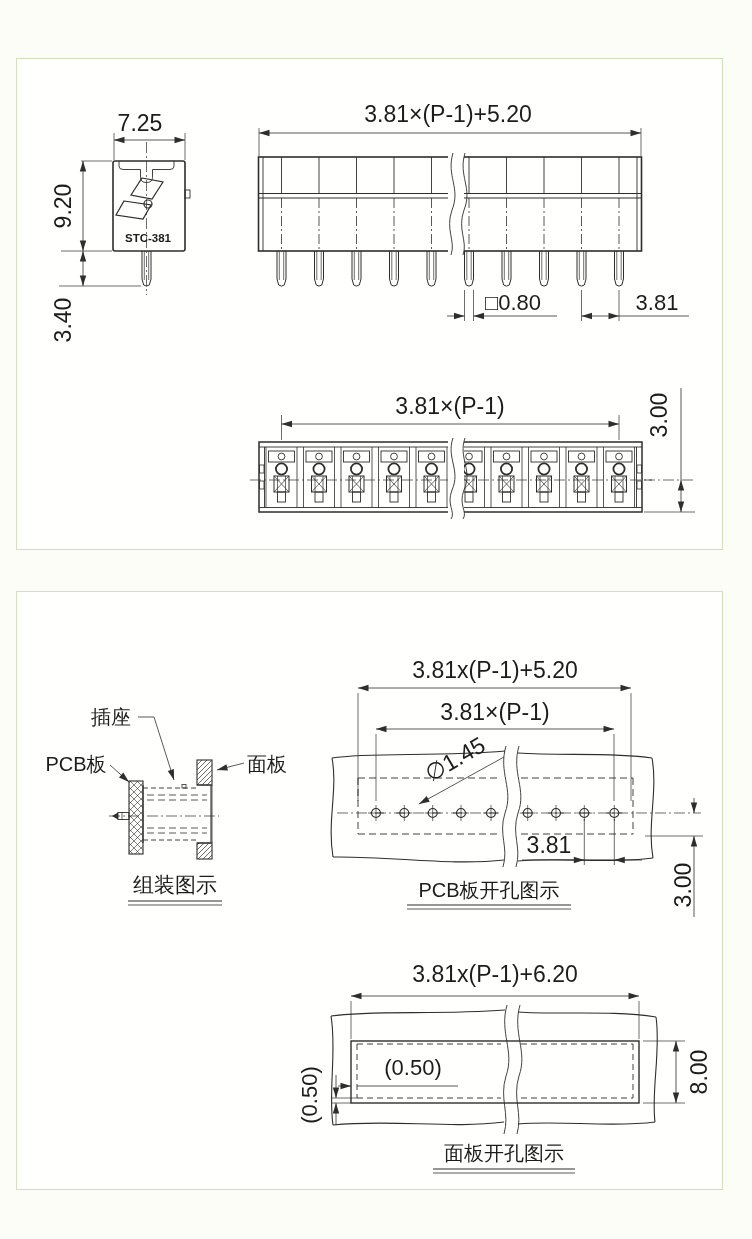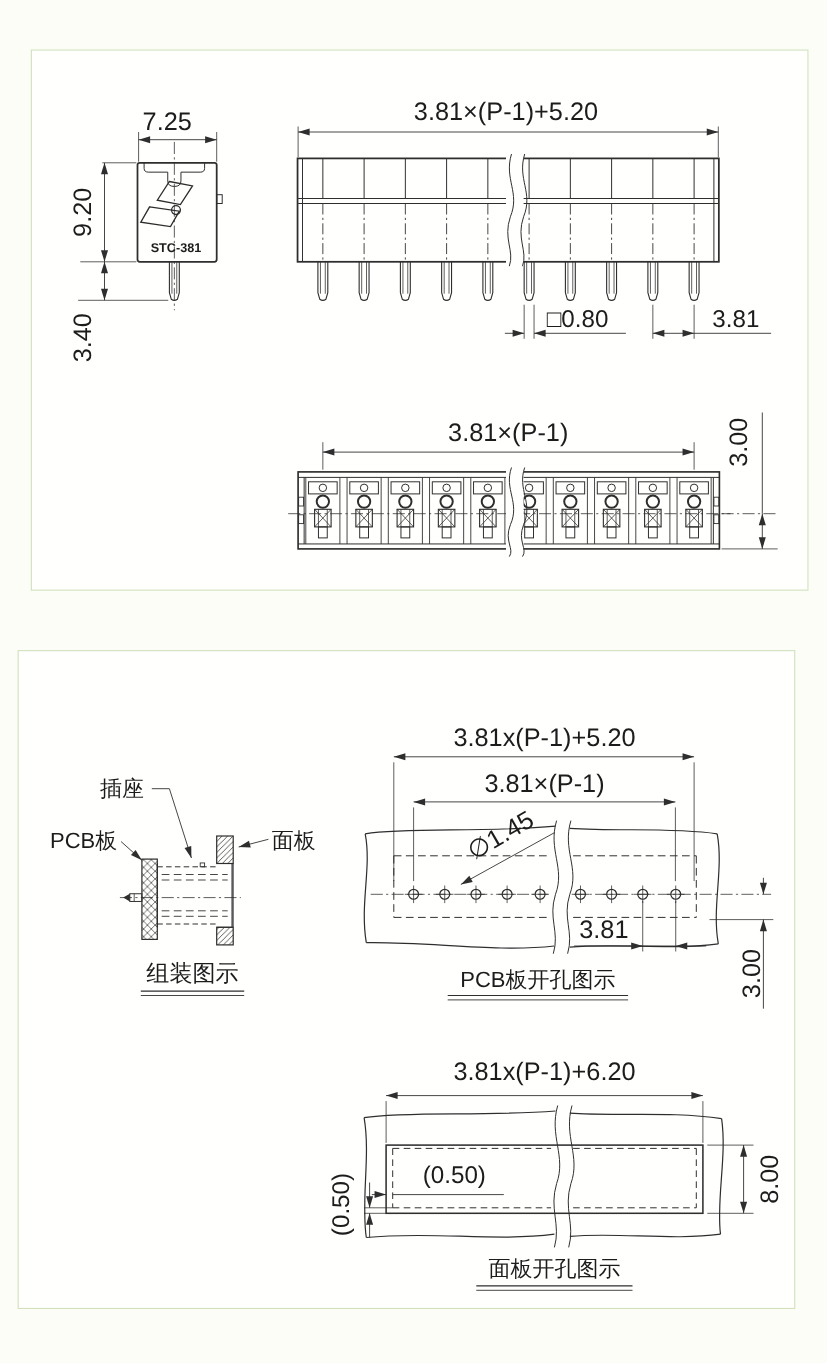--- a/index.html
+++ b/index.html
@@ -5,21 +5,21 @@
   html,body{margin:0;padding:0;}
   body{
     width:752px;height:1239px;position:relative;
     background:#fdfdf8;
     font-family:"Liberation Sans",sans-serif;
   }
   .panel{
     position:absolute;left:16px;width:705px;
     background:#fffffe;border:1px solid #d0e1bc;
   }
-  #panel-top{top:45px;height:490px;margin-left:12px;}
+  #panel-top{top:58px;height:490px;}
   #panel-bottom{top:591px;height:597px;}
   svg{display:block;}
   svg text{fill:#1c1c1c;}
   .ln{stroke:#2e2e2e;fill:none;}
 </style>
 </head>
 <body>
 
 <div class="panel" id="panel-top">
 <svg width="705" height="490" viewBox="16 45 705 490">

